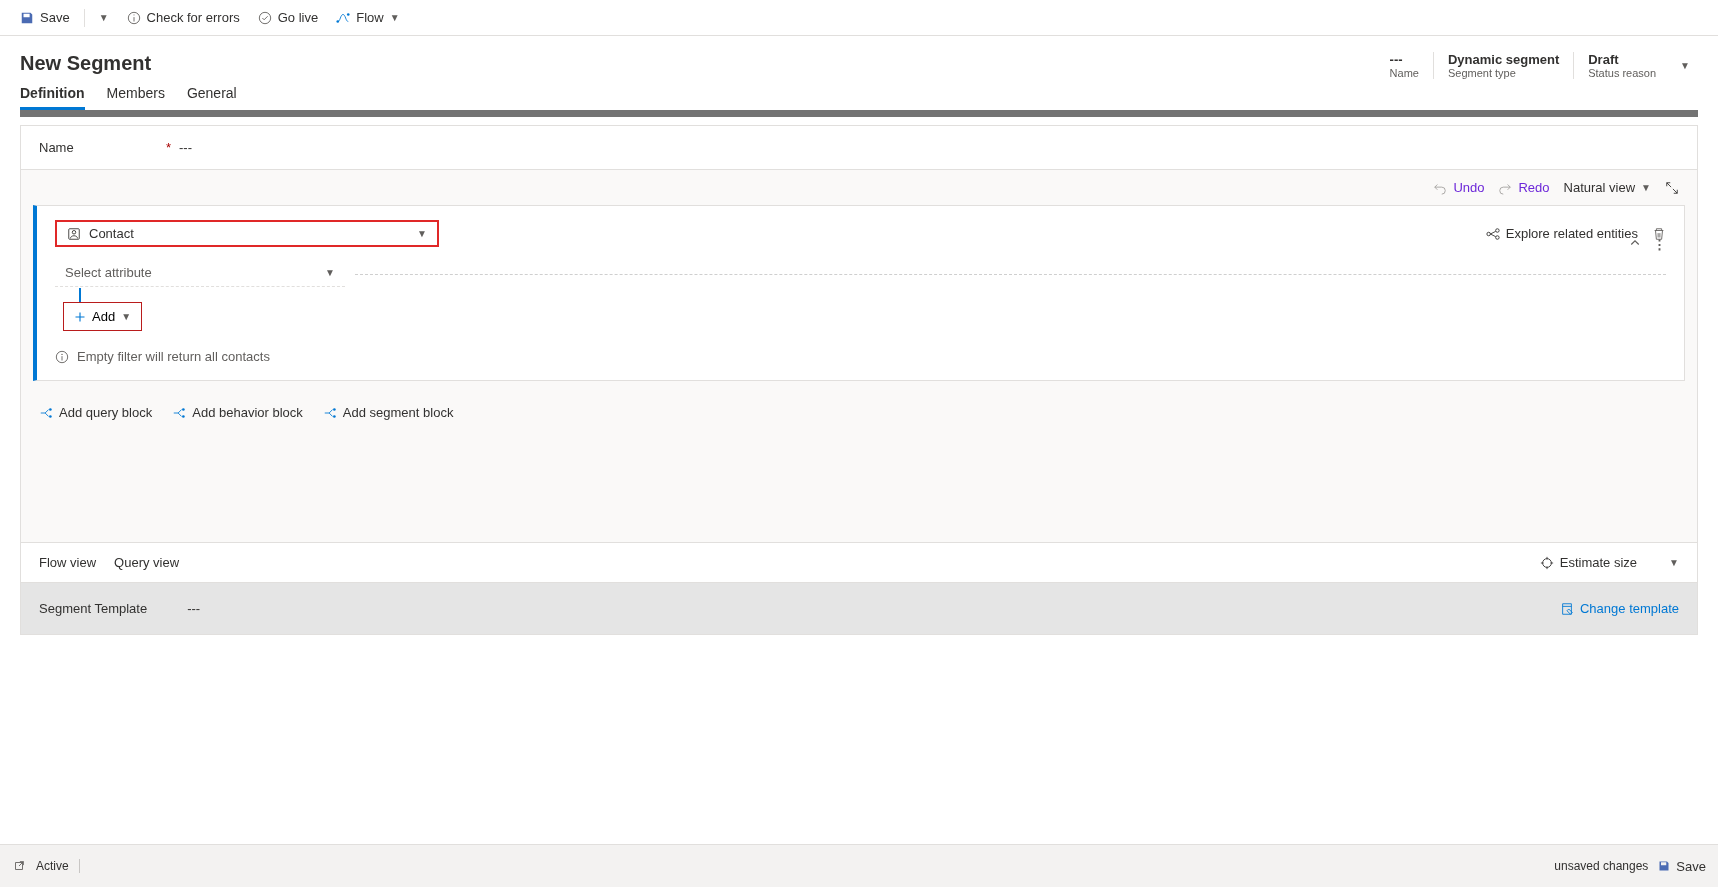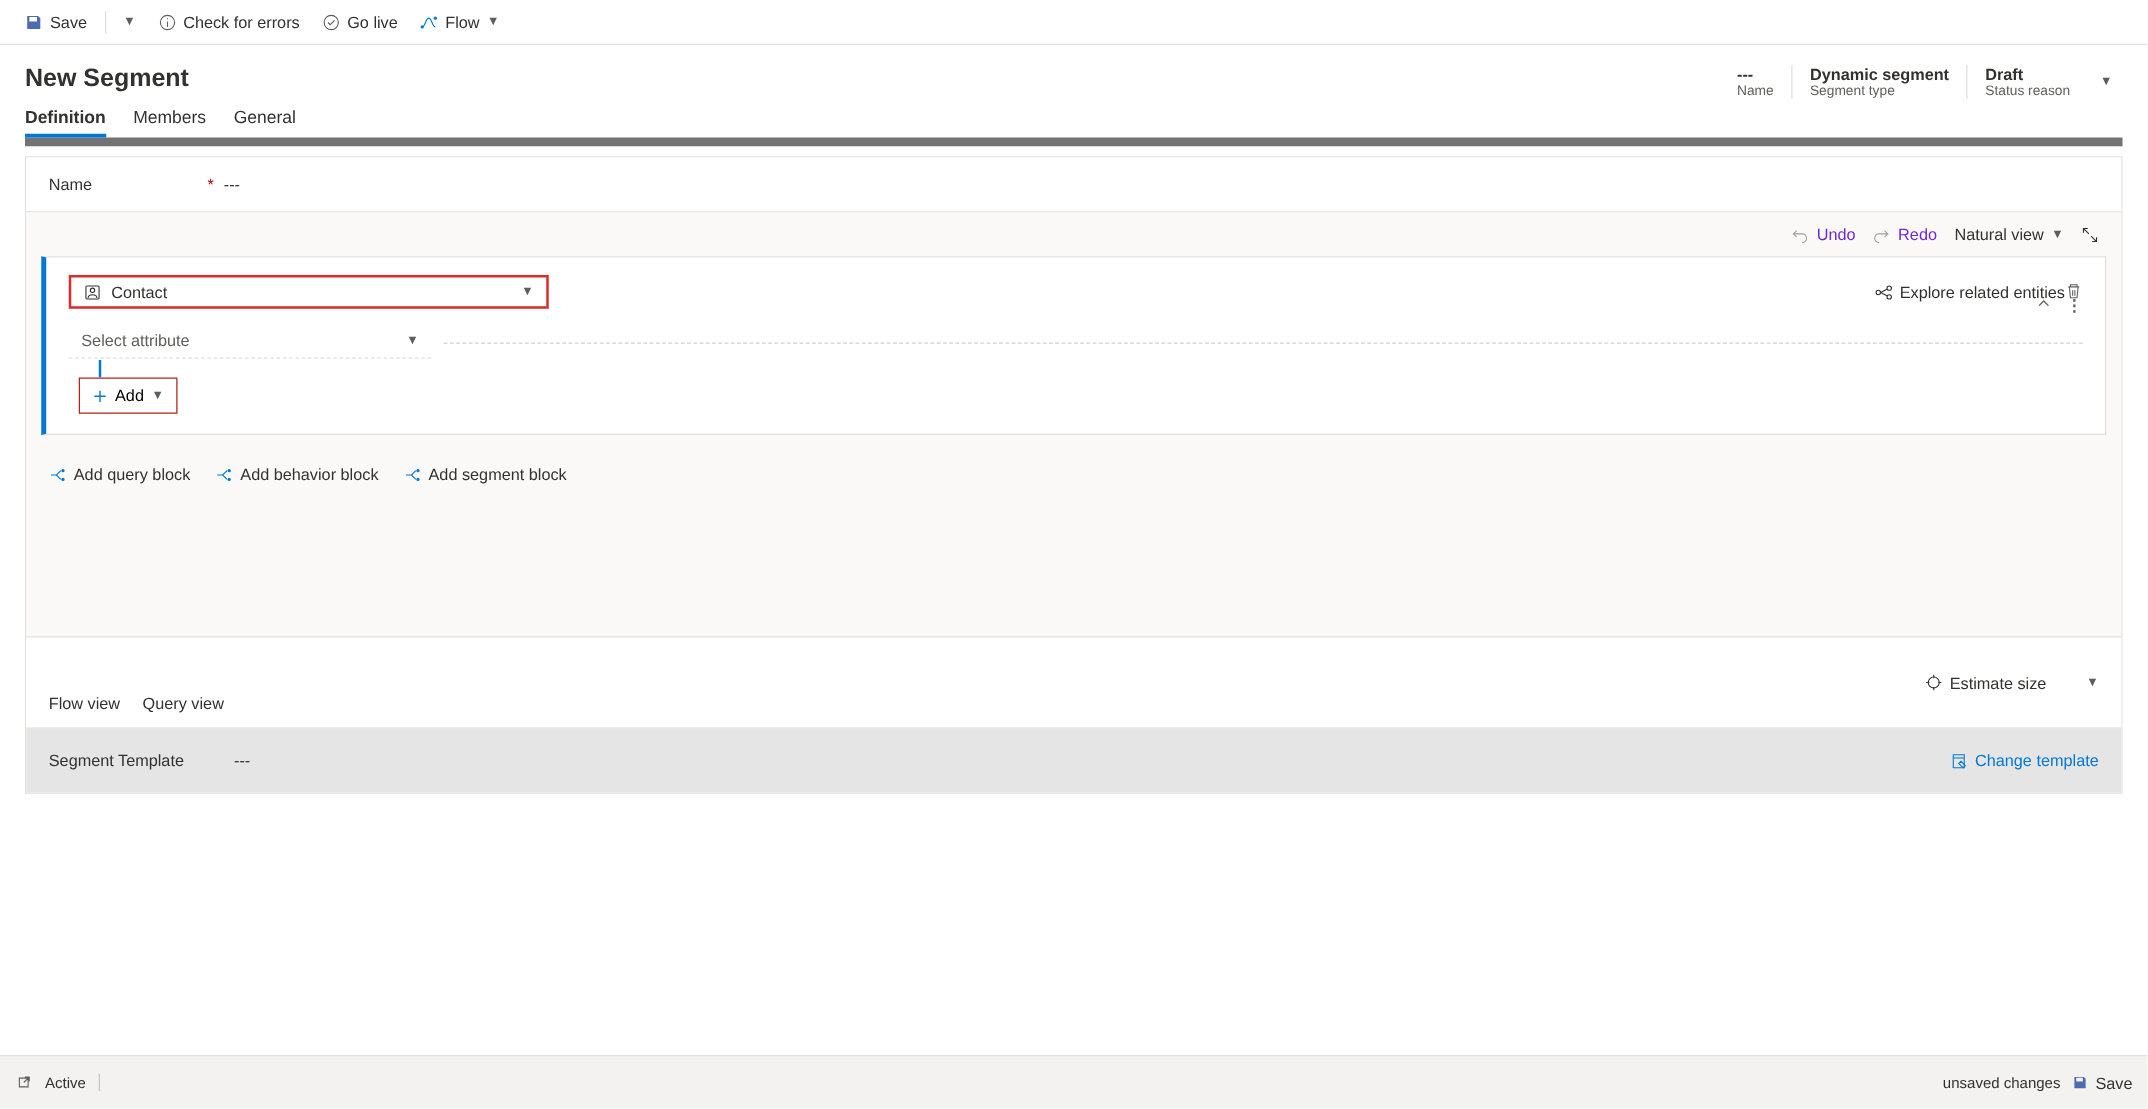--- a/index.html
+++ b/index.html
@@ -125,21 +125,22 @@
   align-items: center;
   gap: 8px;
   border: 2px solid #e02828;
   padding: 4px 10px;
   width: 384px;
   justify-content: space-between;
 }
 .contact-left { display: inline-flex; align-items: center; gap: 8px; }
 .block-right-actions {
   display: inline-flex;
-  align-items: flex-start;
+  align-items: center;
+  gap: 14px;
 }
 .link-action { display: inline-flex; align-items: center; gap: 6px; font-size: 13px; cursor: pointer; }
 .attr-row {
   display: inline-flex;
   align-items: center;
   gap: 8px;
   color: #605e5c;
   padding: 6px 10px;
   border-bottom: 1px dashed #e1dfdd;
   width: 290px;
@@ -192,21 +193,21 @@
 }
 .footer-row {
   display: flex;
   justify-content: space-between;
   align-items: center;
   padding: 12px 18px;
   border-top: 1px solid #e1dfdd;
   border-bottom: 1px solid #e1dfdd;
   background: #fff;
 }
-.footer-left { display: flex; gap: 18px; margin-top: 33px; }
+.footer-left { display: flex; gap: 18px; }
 .template-row {
   display: flex;
   justify-content: space-between;
   align-items: center;
   padding: 18px 18px;
   background: #e5e5e5;
 }
 .template-left { display: flex; gap: 40px; align-items: center; }
 .change-template { color: #0078d4; display: inline-flex; align-items: center; gap: 6px; cursor: pointer; }
 .statusbar {
@@ -381,20 +382,28 @@
 
         <div class="vline"></div>
         <button class="add-btn">
           <svg width="12" height="12" viewBox="0 0 16 16">
               <path stroke="#0078d4" stroke-width="1.5" d="M8 2v12M2 8h12"></path>
             </svg>
           <span>Add</span>
           <span class="chev">▼</span>
         </button>
 
+        <div class="empty-hint">
+          <svg width="14" height="14" viewBox="0 0 16 16">
+              <circle cx="8" cy="8" r="6.5" fill="none" stroke="#605e5c"></circle>
+              <circle cx="8" cy="5" r="0.8" fill="#605e5c"></circle>
+              <path stroke="#605e5c" d="M8 7v5"></path>
+            </svg>
+          <span>Empty filter will return all contacts</span>
+        </div>
       </div>
 
       <div class="add-blocks-row">
         <div class="link-action">
           <svg width="14" height="14" viewBox="0 0 16 16">
               <path stroke="#0078d4" fill="none" d="M2 8h5M7 8l4-4M7 8l4 4"></path>
               <circle cx="13" cy="4" r="1.5" fill="#0078d4"></circle>
               <circle cx="13" cy="12" r="1.5" fill="#0078d4"></circle>
             </svg>
           <span>Add query block</span>

